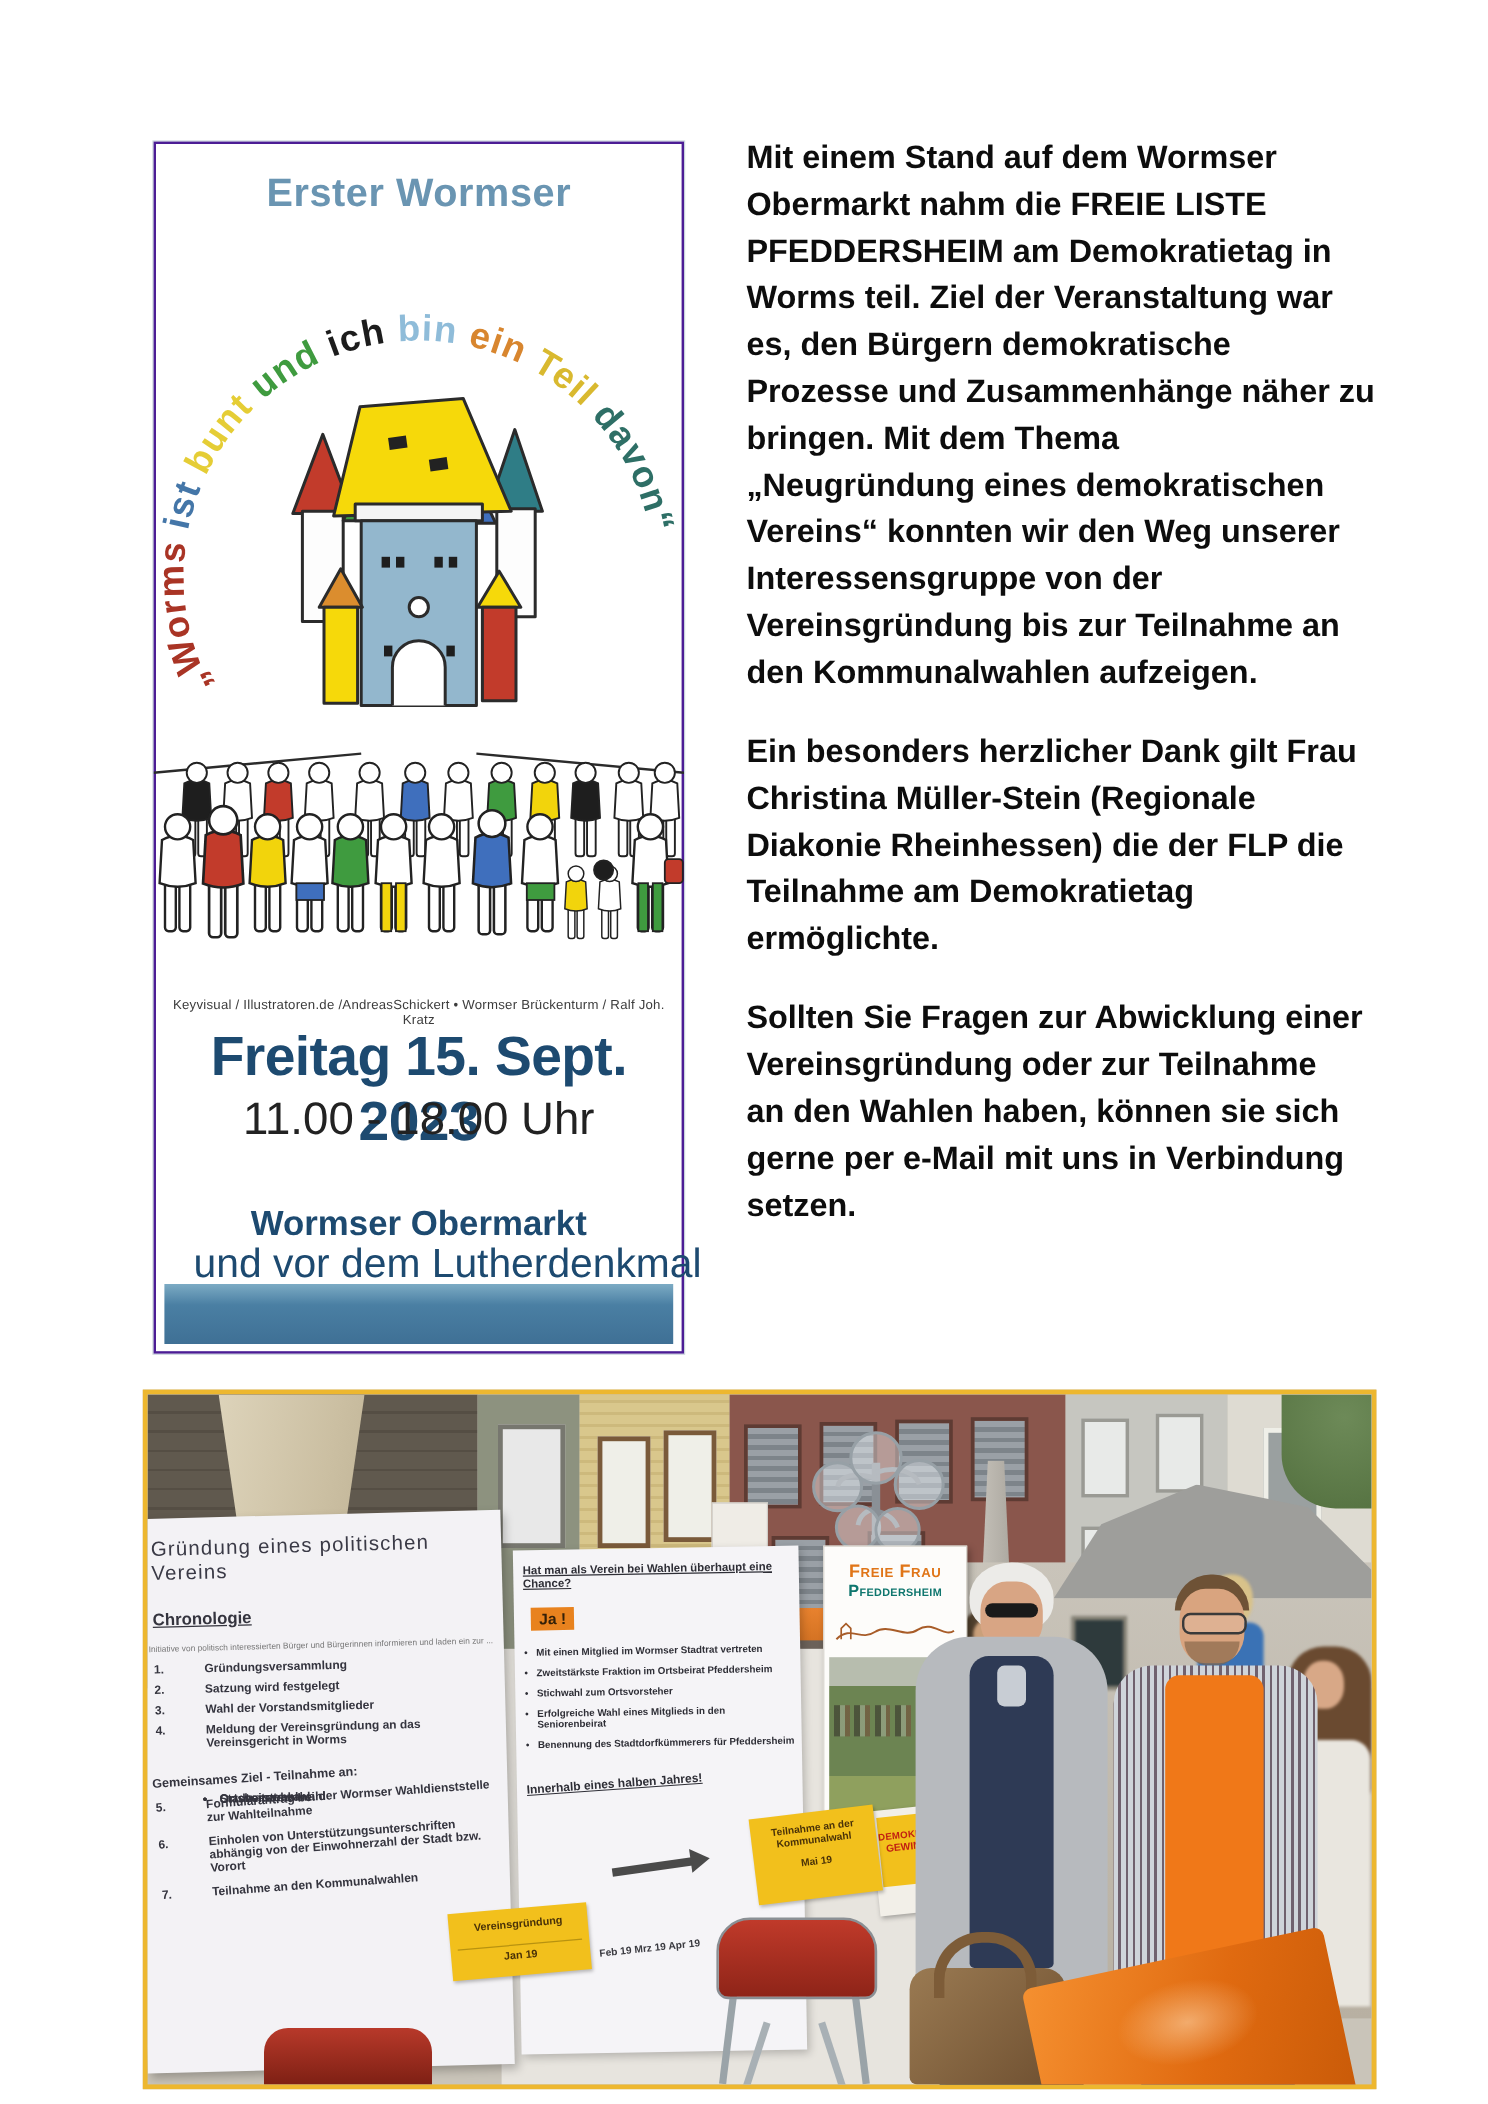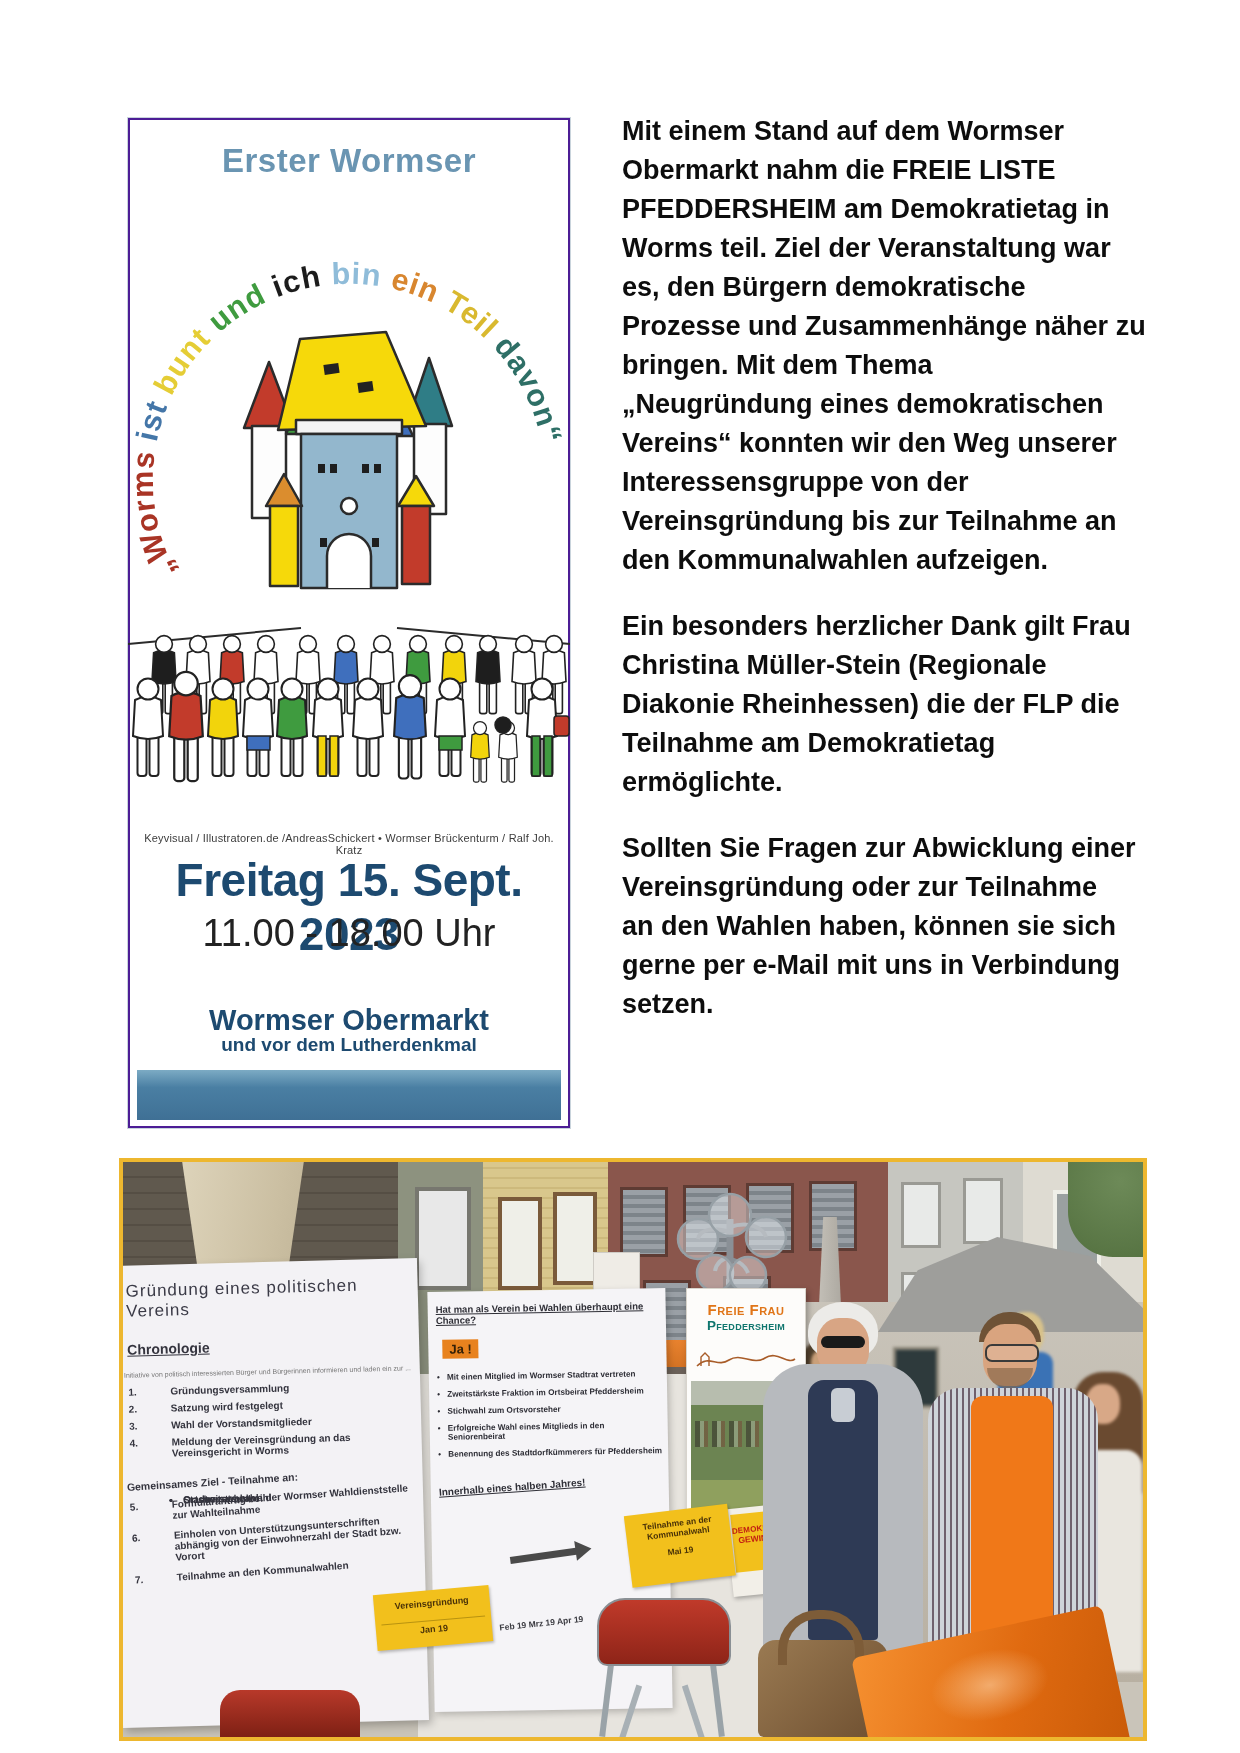--- a/index.html
+++ b/index.html
@@ -17,21 +17,21 @@
           font-size:11px;color:#3c3c3c;letter-spacing:.2px;}
   .poster .date{position:absolute;top:733px;width:100%;text-align:center;
           color:#1d4a70;font-size:46px;font-weight:bold;letter-spacing:-.5px;}
   .poster .time{position:absolute;top:792px;width:100%;text-align:center;
           color:#222;font-size:38px;}
   .poster .vlabel{position:absolute;top:845px;width:100%;text-align:center;
           color:#5d93b5;font-size:31px;font-weight:bold;}
   .poster .v1{position:absolute;top:884px;width:100%;text-align:center;
           color:#1d4a70;font-size:29px;font-weight:bold;}
   .poster .v2{position:absolute;top:914px;width:100%;text-align:center;
-          color:#1d4a70;font-size:19px;font-weight:bold;}
+          color:#1d4a70;font-size:34px;font-weight:normal;margin-left:24px;}
   .poster .band{position:absolute;left:7px;right:7px;top:950px;height:50px;
           background:linear-gradient(180deg,#7cabc4,#4a7fa3 35%,#3f7095);}
   
   .article{position:absolute;left:622px;top:112px;width:560px;
            font-size:27px;font-weight:bold;color:#0d0d0d;line-height:39px;}
   .article p{margin:0 0 27px 0;white-space:pre-line;}
   
   .photo{position:absolute;left:119px;top:1158px;width:1020px;height:575px;
          border:4px solid #edb72f;overflow:hidden;background:#c9c4b9;}
   .photo *{position:absolute;}

